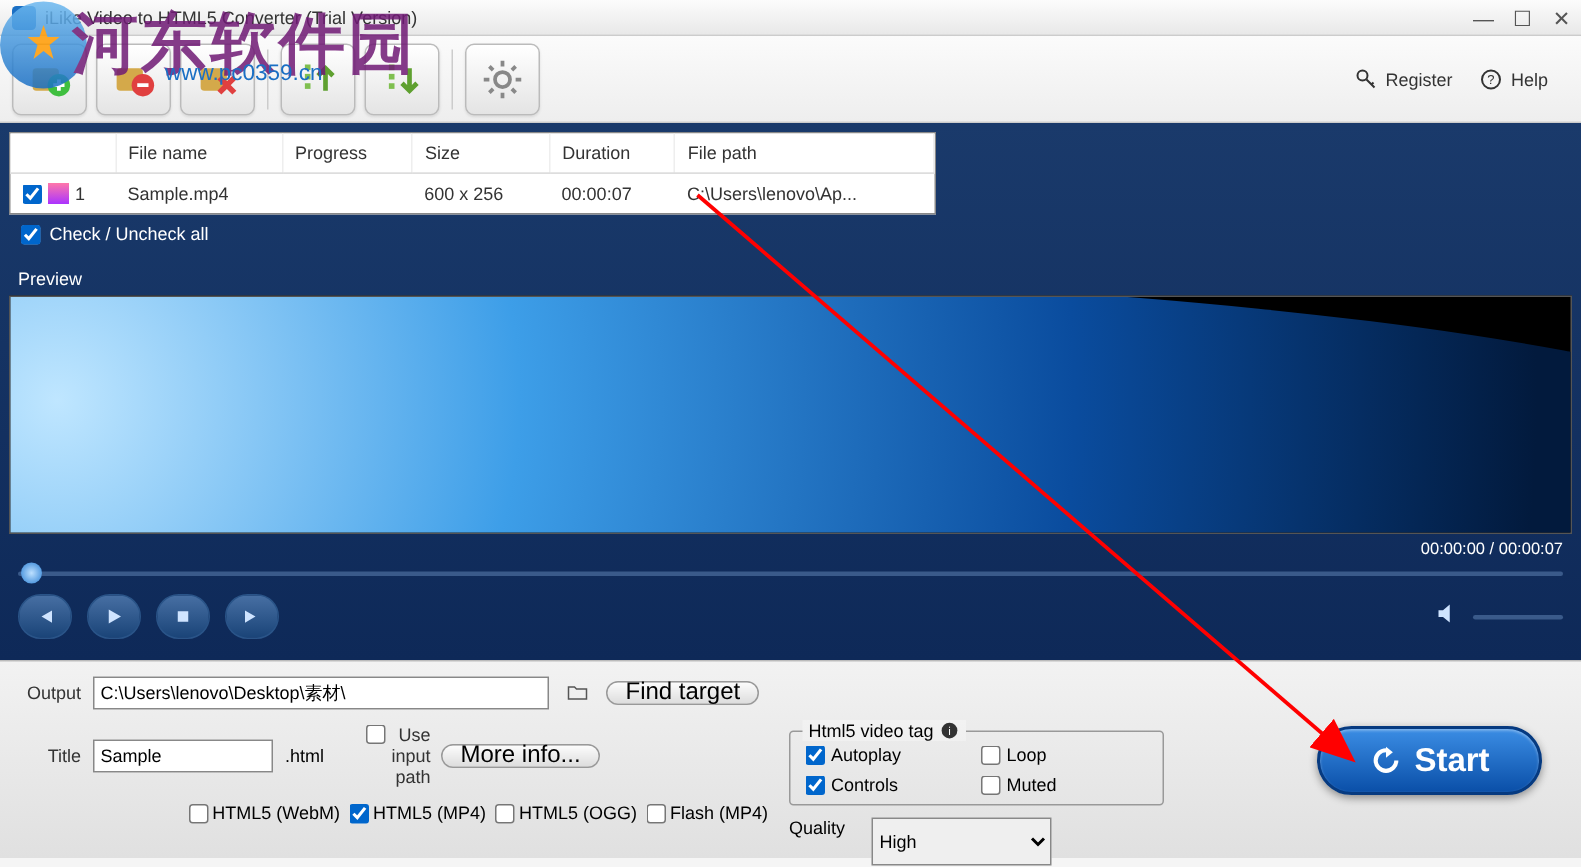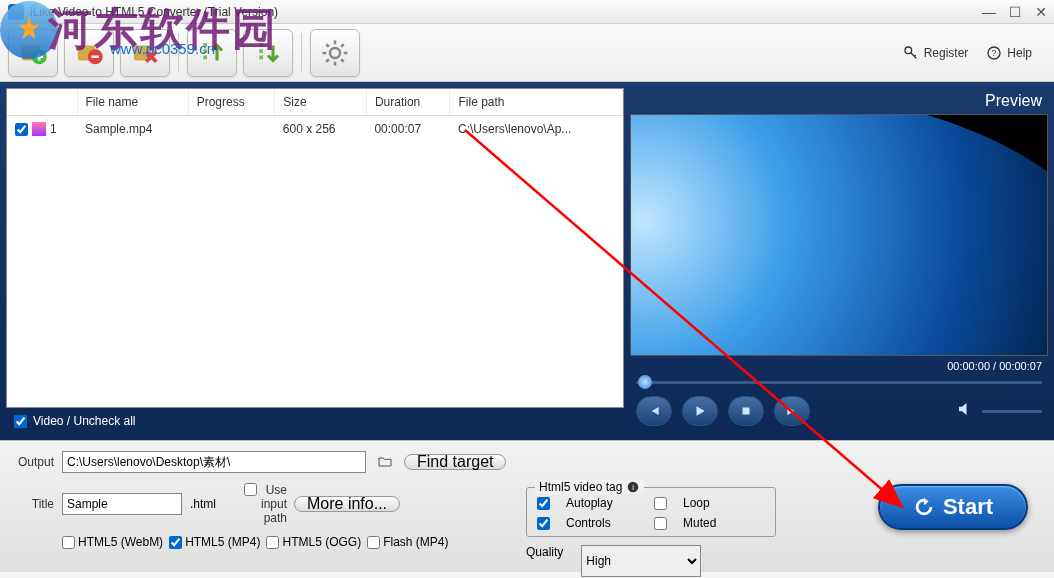--- a/index.html
+++ b/index.html
@@ -20,34 +20,34 @@
 
 .toolbar { height:58px; background:linear-gradient(#fbfbfb,#eee); border-bottom:1px solid #ccc; display:flex; align-items:center; padding:0 8px; gap:6px; }
 .tbtn { width:50px; height:48px; background:linear-gradient(#fff,#e4e4e4); border:1px solid #bbb; border-radius:6px; display:flex; align-items:center; justify-content:center; position:relative; cursor:pointer; box-shadow:0 1px 2px rgba(0,0,0,.1); }
 .tbtn svg { width:30px; height:30px; }
 .tsep { width:1px; height:40px; background:#ccc; margin:0 2px; }
 .toolbar-right { margin-left:auto; display:flex; gap:18px; padding-right:14px; }
 .tlink { display:flex; align-items:center; gap:5px; font-size:12px; color:#333; cursor:pointer; }
 .tlink svg { width:16px; height:16px; }
 
 
-.main { display:flex; height:358px; background:linear-gradient(#1a3a6b,#0e2958); padding:6px; gap:6px; }
+.main { display:flex; height:358px; background:linear-gradient(#1a3a6b,#0e2958); padding:6px; gap:6px;flex-direction:column; }
 .filelist-wrap { width:618px; display:flex; flex-direction:column; }
 .filelist { flex:1; background:#fff; border:1px solid #888; }
 .filelist table { width:100%; border-collapse:collapse; font-size:12px; }
 .filelist th { text-align:left; padding:6px 8px; background:#fff; border-bottom:1px solid #ddd; border-right:1px solid #eee; font-weight:normal; color:#333; }
 .filelist td { padding:6px 8px; color:#333; }
 .filelist .num-col { width:70px; }
 .filelist .checkbox-cell { display:flex; align-items:center; gap:4px; }
 .filelist .row-icon { width:14px; height:14px; background:linear-gradient(#f7a,#a3f); display:inline-block; }
 .check-all { padding:6px 8px; color:#fff; font-size:12px; display:flex; align-items:center; gap:6px; }
 .check-all input { width:14px; height:14px; }
 
 .preview-pane { flex:1; display:flex; flex-direction:column; }
-.preview-label { color:#fff; font-size:16px; padding:4px 6px;text-align:right; }
+.preview-label { color:#fff; font-size:12px; padding:4px 6px; }
 .preview-video { flex:1; background:#000; border:1px solid #555; display:flex; align-items:center; justify-content:center; overflow:hidden; position:relative; }
 .preview-video .earth { width:180%; height:180%; border-radius:50%; background:radial-gradient(circle at 35% 30%, #bfe6ff 0%, #3d9ee8 25%, #0a4c9e 55%, #021a3d 80%); position:absolute; left:-60%; top:-10%; }
 .time-display { text-align:right; color:#fff; font-size:11px; padding:4px 6px; }
 .seekbar { height:12px; display:flex; align-items:center; padding:0 6px; }
 .seekbar .track { flex:1; height:3px; background:#3a5a8a; border-radius:2px; position:relative; }
 .seekbar .thumb { width:14px; height:14px; background:radial-gradient(#bde0ff,#2a7fd4); border-radius:50%; position:absolute; left:2px; top:-6px; }
 .playback-controls { display:flex; align-items:center; gap:10px; padding:8px 6px; }
 .pbtn { width:36px; height:30px; background:linear-gradient(#476fa3,#1a4478); border:1px solid #2a5488; border-radius:15px; display:flex; align-items:center; justify-content:center; cursor:pointer; }
 .pbtn svg { width:14px; height:14px; fill:#cfe4ff; }
 .vol-area { margin-left:auto; display:flex; align-items:center; gap:8px; }
@@ -57,29 +57,29 @@
 
 .bottom { height:132px; background:linear-gradient(#f2f2f2,#e0e0e0); border-top:1px solid #bbb; padding:10px 12px; display:flex; gap:14px; position:relative; }
 .bottom-left { width:500px; display:flex; flex-direction:column; gap:10px; font-size:12px; }
 .form-row { display:flex; align-items:center; gap:8px; }
 .form-row label { width:42px; text-align:right; color:#333; }
 .txtbox { height:22px; border:1px solid #888; background:#fff; padding:0 4px; font-size:12px; }
 .txtbox.output { width:304px; }
 .icon-btn { width:22px; height:20px; display:flex; align-items:center; justify-content:center; }
 .icon-btn svg { width:16px; height:16px; fill:#555; }
 .pill-btn { height:16px; padding:0 12px; background:linear-gradient(#fcfcfc,#ddd); border:1px solid #999; border-radius:12px; font-size:16px; cursor:pointer; display:flex; align-items:center; }
-.format-row { display:flex; align-items:center; gap:6px; font-size:12px; padding-left:50px; }
+.format-row { display:flex; align-items:center; gap:6px; font-size:12px; padding-left:50px;justify-content:flex-end; }
 .format-row label { display:flex; align-items:center; gap:3px; }
 
 .html5-group { width:250px;margin-top:36px; }
 .fieldset { border:1px solid #999; border-radius:3px; padding:8px 10px 6px; position:relative; }
 .fieldset .legend { position:absolute; top:-8px; left:8px; background:linear-gradient(#f2f2f2,#f0f0f0); padding:0 4px; font-size:12px; display:flex; align-items:center; gap:4px; }
 .fieldset .legend svg { width:14px; height:14px; }
 .fieldset-body { display:grid; grid-template-columns:1fr 1fr; gap:6px; font-size:12px; }
-.fieldset-body label { display:flex; align-items:center; gap:16px; }
+.fieldset-body label { display:flex; align-items:center; gap:4px; }
 .quality-row { display:flex; gap:18px; font-size:12px; margin-top:8px; }
 .quality-row select { width:120px; height:32px; font-size:12px; border:1px solid #888; }
 
 .start-area { margin-left:auto; display:flex; align-items:center; padding-right:14px; }
 .start-btn { width:150px; height:46px; background:linear-gradient(#3b8de4,#0a4fa8); border:2px solid #063a80; border-radius:23px; display:flex; align-items:center; justify-content:center; gap:8px; cursor:pointer; box-shadow:0 2px 6px rgba(0,0,0,.4), inset 0 1px 2px rgba(255,255,255,.4); }
 .start-btn svg { width:22px; height:22px; fill:#fff; }
 .start-btn span { color:#fff; font-size:22px; font-weight:bold; }
 
 
 .arrow-svg { position:absolute; left:0; top:0; width:1054px; height:578px; pointer-events:none; z-index:30; }
@@ -199,21 +199,21 @@
             <td></td>
             <td>600 x 256</td>
             <td>00:00:07</td>
             <td>C:\Users\lenovo\Ap...</td>
           </tr>
         </tbody>
       </table>
     </div>
     <div class="check-all">
       <input type="checkbox" checked="" style="">
-      <span>Video / Uncheck all</span>
+      <span>Check / Uncheck all</span>
     </div>
   </div>
 
   <div class="preview-pane">
     <div class="preview-label">Preview</div>
     <div class="preview-video">
       <div class="earth"></div>
     </div>
     <div class="time-display">00:00:00 / 00:00:07</div>
     <div class="seekbar">

